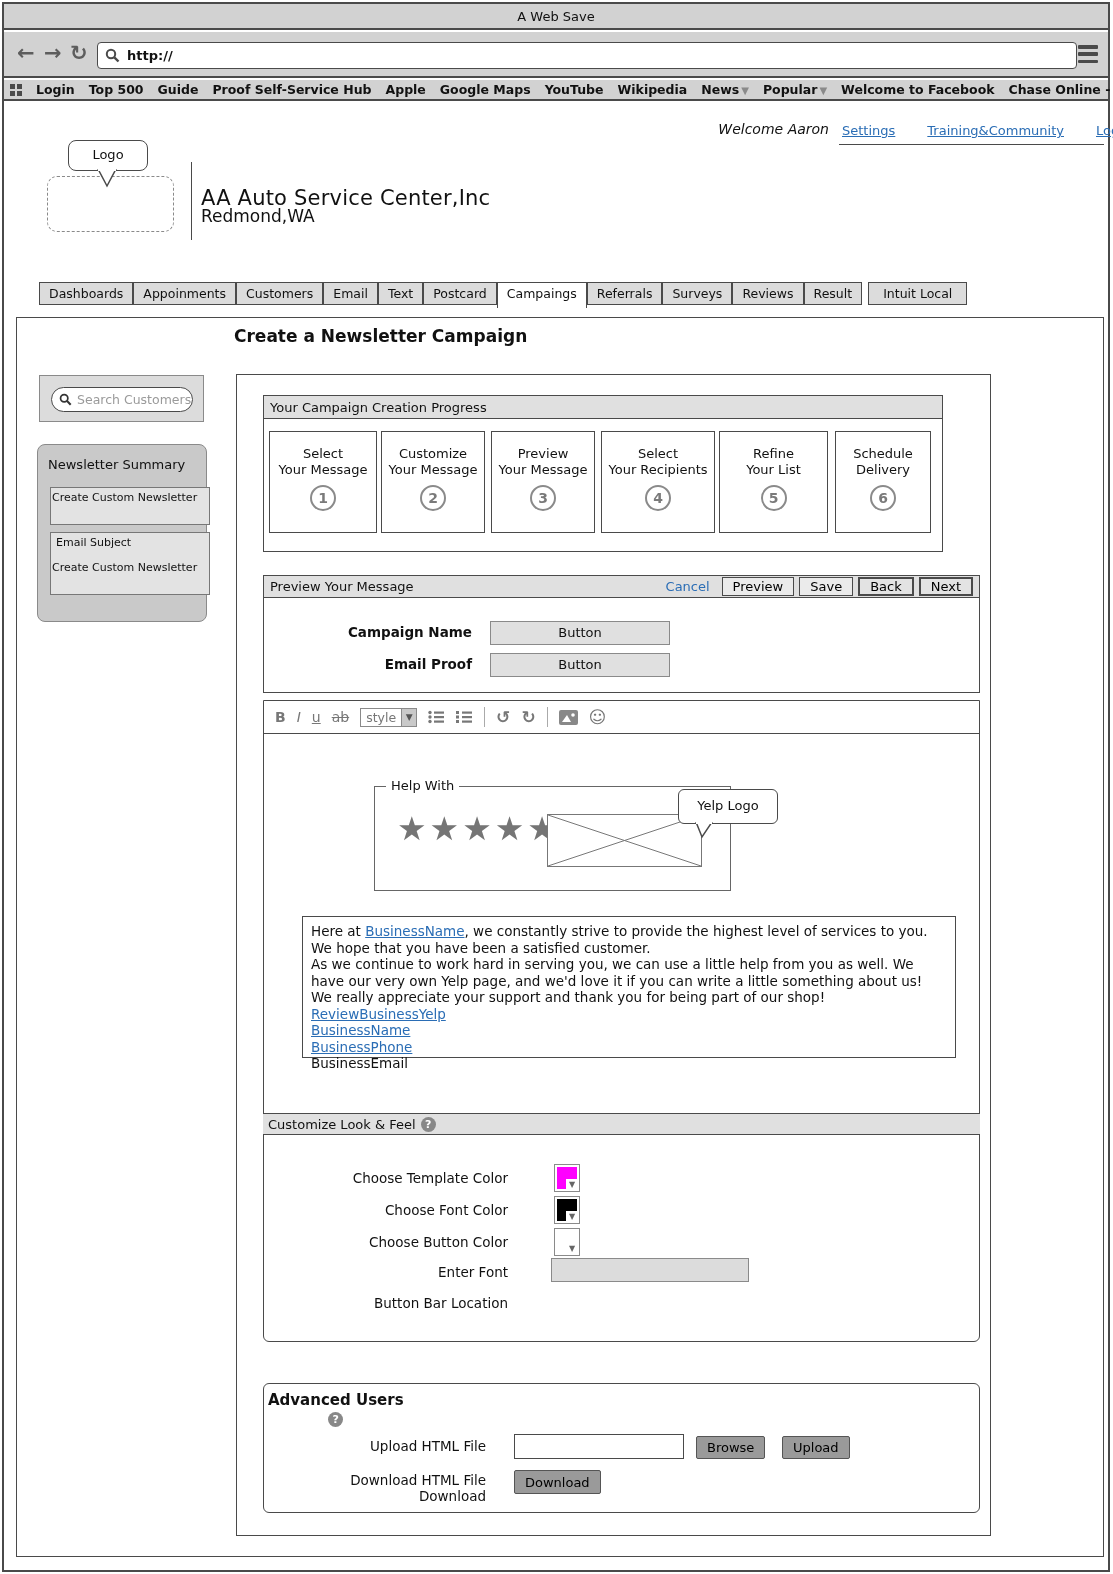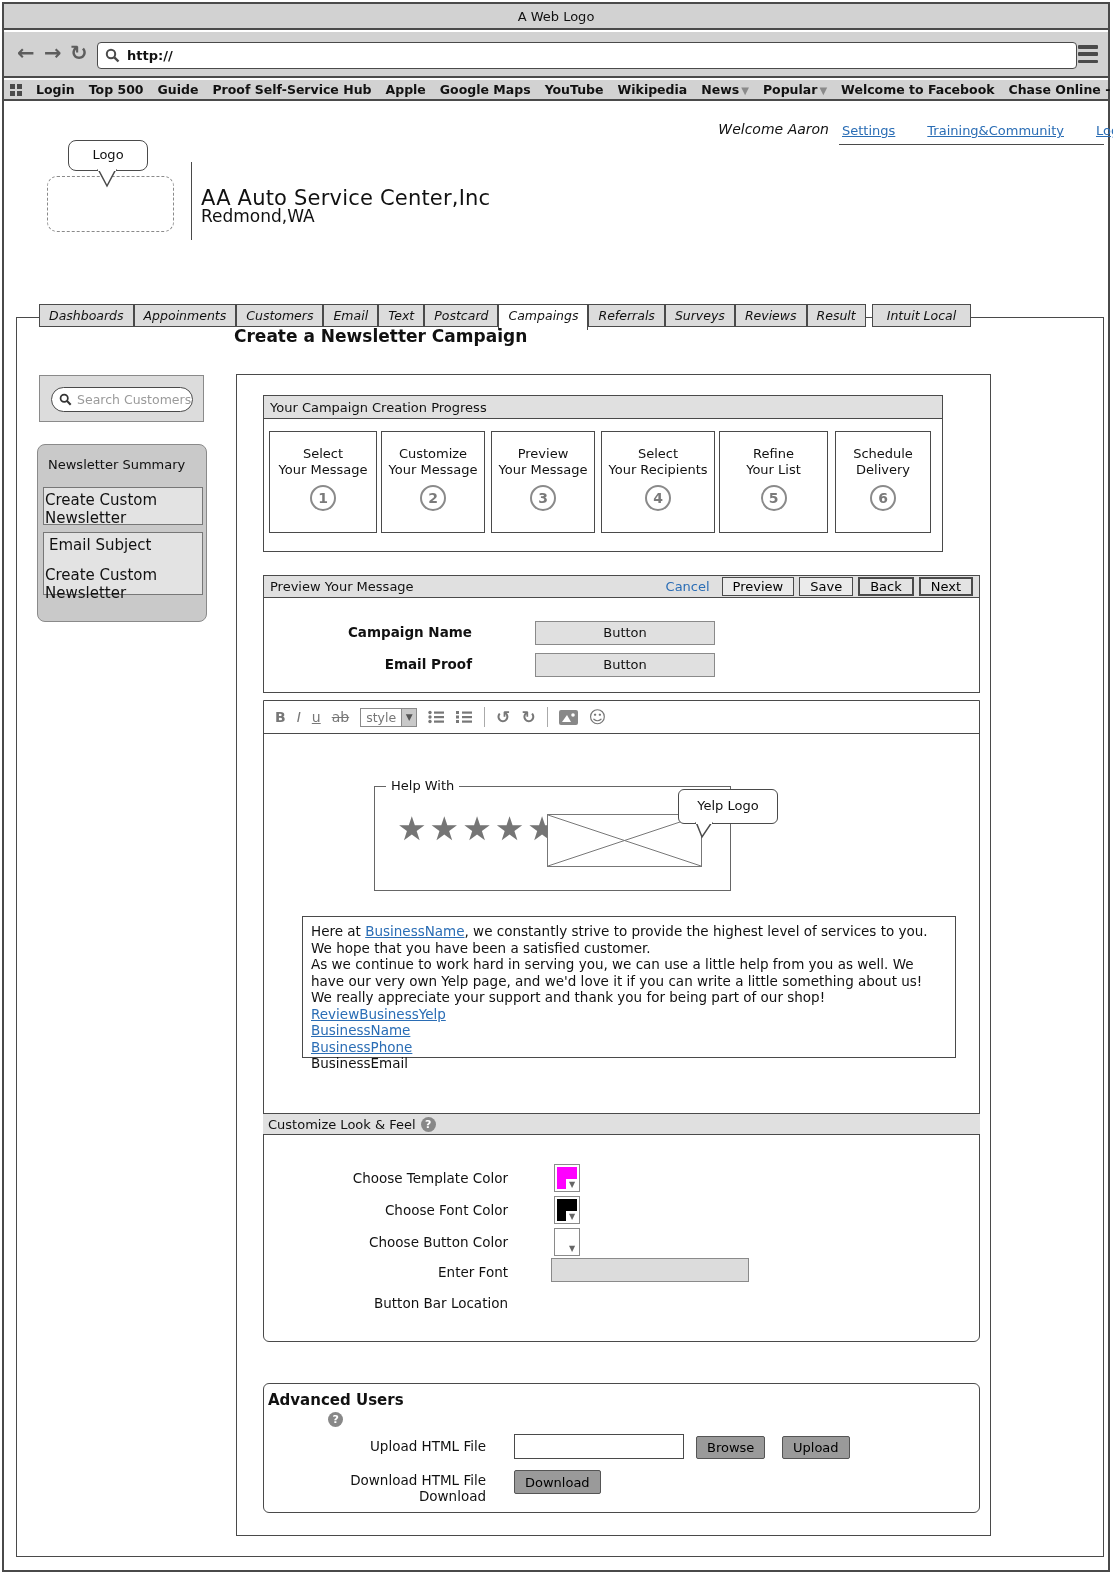--- a/index.html
+++ b/index.html
@@ -38,41 +38,41 @@
   .logo-callout { position: absolute; left: 64px; top: 136px; width: 80px; height: 31px; background: #fff;
     border: 1.5px solid #4a4a4a; border-radius: 8px; font-size: 13px; text-align: center; line-height: 28px; z-index: 2; }
   .logo-tail { position: absolute; left: 92px; top: 165px; z-index: 3; }
   .logo-box { position: absolute; left: 43px; top: 172px; width: 127px; height: 56px;
     border: 1.5px dashed #8a8a8a; border-radius: 10px; background: #fff; }
   .hdr-vline { position: absolute; left: 187px; top: 158px; width: 0; height: 78px; border-left: 1.5px solid #4a4a4a; }
   .company { position: absolute; left: 197px; top: 162px; font-size: 21px; letter-spacing: 0.2px; margin-top: 20px; }
   .city { position: absolute; left: 197px; top: 202px; font-size: 17px; }
 
   
-  .tabbar { position: absolute; left: 35px; top: 300px; display: flex; z-index: 2; font-style: italic; }
+  .tabbar { position: absolute; left: 35px; top: 278px; display: flex; z-index: 2; }
   .tab { height: 23px; border: 1.5px solid #4a4a4a; border-left-width: 0.75px; border-right-width: 0.75px;
     background: #dcdcdc; font-size: 12.5px; line-height: 21px; padding: 0 9px; cursor: pointer; white-space: nowrap; }
   .tab:first-child { border-left-width: 1.5px; }
   .tab:last-child { border-right-width: 1.5px; margin-left: 6px; border-left-width: 1.5px; padding: 0 14px; }
   .tab.active { background: #fff; height: 26px; border-bottom: none; z-index: 4; position: relative; }
   .content-box { position: absolute; left: 12px; top: 313px; width: 1088px; height: 1240px;
     border: 1.5px solid #4a4a4a; background: #fff; z-index: 1; }
   .page-title { position: absolute; left: 230px; top: 322px; font-size: 17px; font-weight: bold; z-index: 2; }
 
   
   .search-wrap { position: absolute; left: 35px; top: 371px; width: 165px; height: 47px; background: #dcdcdc;
     border: 1px solid #8a8a8a; z-index: 2; }
   .search-pill { position: absolute; left: 11px; top: 11px; width: 142px; height: 25px; background: #fff;
     border: 1.5px solid #4a4a4a; border-radius: 13px; display: flex; align-items: center; gap: 5px;
     padding-left: 7px; font-size: 12.5px; color: #9a9a9a; }
   .summary { position: absolute; left: 33px; top: 440px; width: 170px; height: 178px; background: #c9c9c9;
     border: 1px solid #8a8a8a; border-radius: 8px; z-index: 2; }
   .summary-title { position: absolute; left: 10px; top: 12px; font-size: 13px; }
-  .sum-item { position: absolute; left: 5px; width: 160px; background: #e3e3e3; border: 1px solid #777;
-    font-size: 15px; padding: 3px 1px 0 1px; }
+  .sum-item { position: absolute; left: 12px; width: 160px; background: #e3e3e3; border: 1px solid #777;
+    font-size: 11px; padding: 3px 1px 0 1px; }
   .sum-item.one { top: 42px; height: 38px; }
   .sum-item.two { top: 87px; height: 63px; padding-left: 5px; }
   .sum-item.two .l2 { margin-top: 12px; margin-left: -4px; }
 
   
   .main-panel { position: absolute; left: 232px; top: 370px; width: 755px; height: 1162px;
     border: 1.5px solid #4a4a4a; background: #fff; z-index: 2; }
   .sect-hdr { background: #e0e0e0; border-bottom: 1px solid #4a4a4a; font-size: 13px;
     display: flex; align-items: center; padding: 0 6px; }
 
@@ -85,21 +85,21 @@
 
   .preview { position: absolute; left: 26px; top: 200px; width: 717px; height: 118px; border: 1px solid #4a4a4a; }
   .preview .sect-hdr { height: 22px; }
   .preview .spacer { flex: 1; }
   .cancel-link { color: #2a6db5; font-size: 13px; margin-right: 7px; cursor: pointer; }
   .pv-btn { height: 19px; background: #ebebeb; border: 1.5px solid #4a4a4a; font-size: 13px; line-height: 15px;
     font-family: "DejaVu Sans", sans-serif; margin-left: 5px; cursor: pointer; padding: 0 10px; }
   .pv-btn.strong { border-width: 2px; background: #e3e3e3; }
   .fld-label { position: absolute; font-size: 13.5px; font-weight: bold; width: 180px; text-align: right; }
   .btn-ph { position: absolute; left: 226px; width: 180px; height: 24px; background: #e0e0e0;
-    border: 1px solid #8a8a8a; font-size: 13px; text-align: center; line-height: 22px; cursor: pointer; margin-left: 45px; }
+    border: 1px solid #8a8a8a; font-size: 13px; text-align: center; line-height: 22px; cursor: pointer; }
 
   .editor { position: absolute; left: 26px; top: 325px; width: 717px; height: 642px;
     border: 1px solid #4a4a4a; border-radius: 0 0 6px 6px; }
   .ed-toolbar { height: 33px; border-bottom: 1px solid #4a4a4a; display: flex; align-items: center;
     gap: 11px; padding-left: 11px; color: #777; font-size: 14px; }
   .tbtn { cursor: pointer; }
   .tbtn.b { font-weight: bold; }
   .tbtn.i { font-style: italic; }
   .tbtn.u { text-decoration: underline; }
   .tbtn.ab { text-decoration: line-through; }
@@ -147,21 +147,21 @@
     border: 1px solid #4a4a4a; background: #fff; font-size: 13px; padding: 0 4px; }
   .gray-btn { position: absolute; height: 23px; background: #9a9a9a; border: 1px solid #555; border-radius: 2px;
     font-size: 13px; font-family: "DejaVu Sans", sans-serif; cursor: pointer; padding: 0 10px; }
 </style>
 </head>
 <body>
 
 <div id="root">
 
   <div class="titlebar">
-    <span>A Web Logo</span>
+    <span>A Web Save</span>
   </div>
   <div class="toolbar">
     <span class="nav-ico" style="left:13px">←</span>
     <span class="nav-ico" style="left:40px">→</span>
     <span class="nav-ico" style="left:66px">↻</span>
     <div class="urlbox">
       <svg width="15" height="15" viewBox="0 0 15 15">
           <circle cx="6" cy="6" r="4.2" fill="none" stroke="#4a4a4a" stroke-width="2"></circle>
           <line x1="9.3" y1="9.3" x2="13.5" y2="13.5" stroke="#4a4a4a" stroke-width="2.4"></line>
         </svg>

